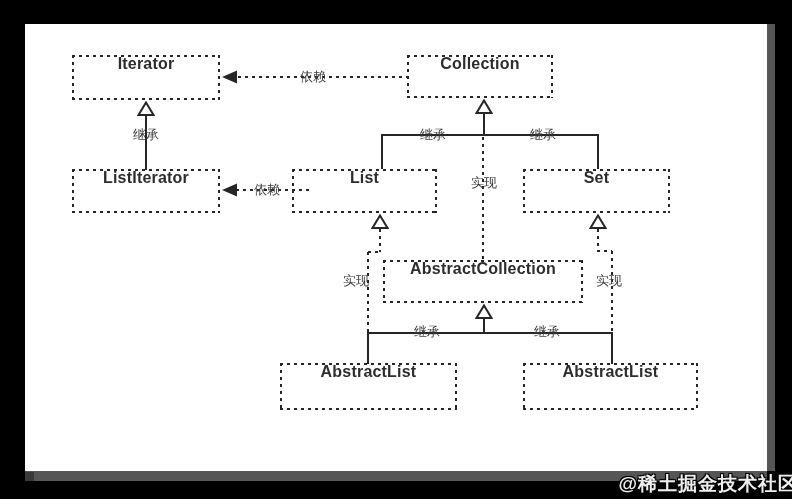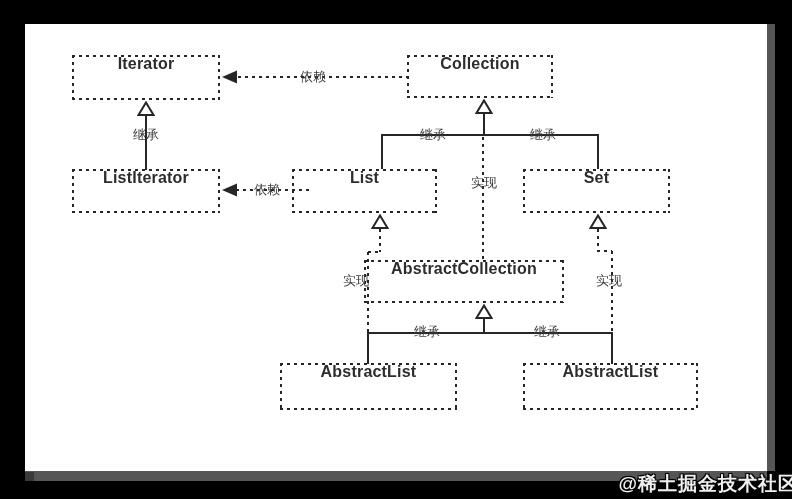--- a/index.html
+++ b/index.html
@@ -54,21 +54,21 @@
 </div>
 <div class="box" style="left:72px;top:169px;width:148px;height:44px">
   <span>ListIterator</span>
 </div>
 <div class="box" style="left:292px;top:169px;width:145px;height:44px">
   <span>List</span>
 </div>
 <div class="box" style="left:523px;top:169px;width:147px;height:44px">
   <span>Set</span>
 </div>
-<div class="box" style="left:364px;top:260px;width:200px;height:43px">
+<div class="box" style="left:383px;top:260px;width:200px;height:43px">
   <span>AbstractCollection</span>
 </div>
 <div class="box" style="left:280px;top:363px;width:177px;height:47px">
   <span>AbstractList</span>
 </div>
 <div class="box" style="left:523px;top:363px;width:175px;height:47px">
   <span>AbstractList</span>
 </div>
 
 <span class="tri" style="left:221px;top:70px">

